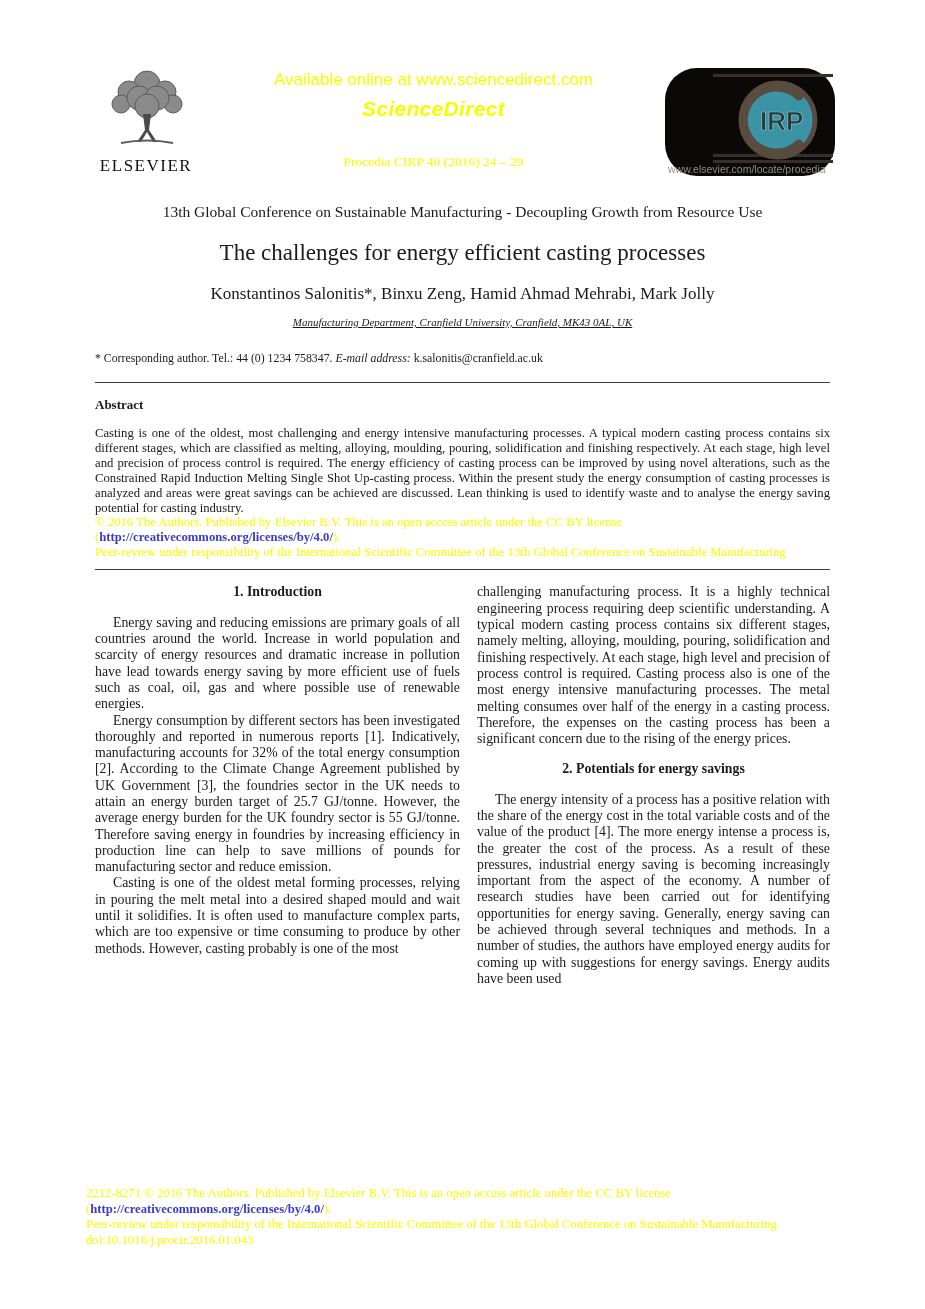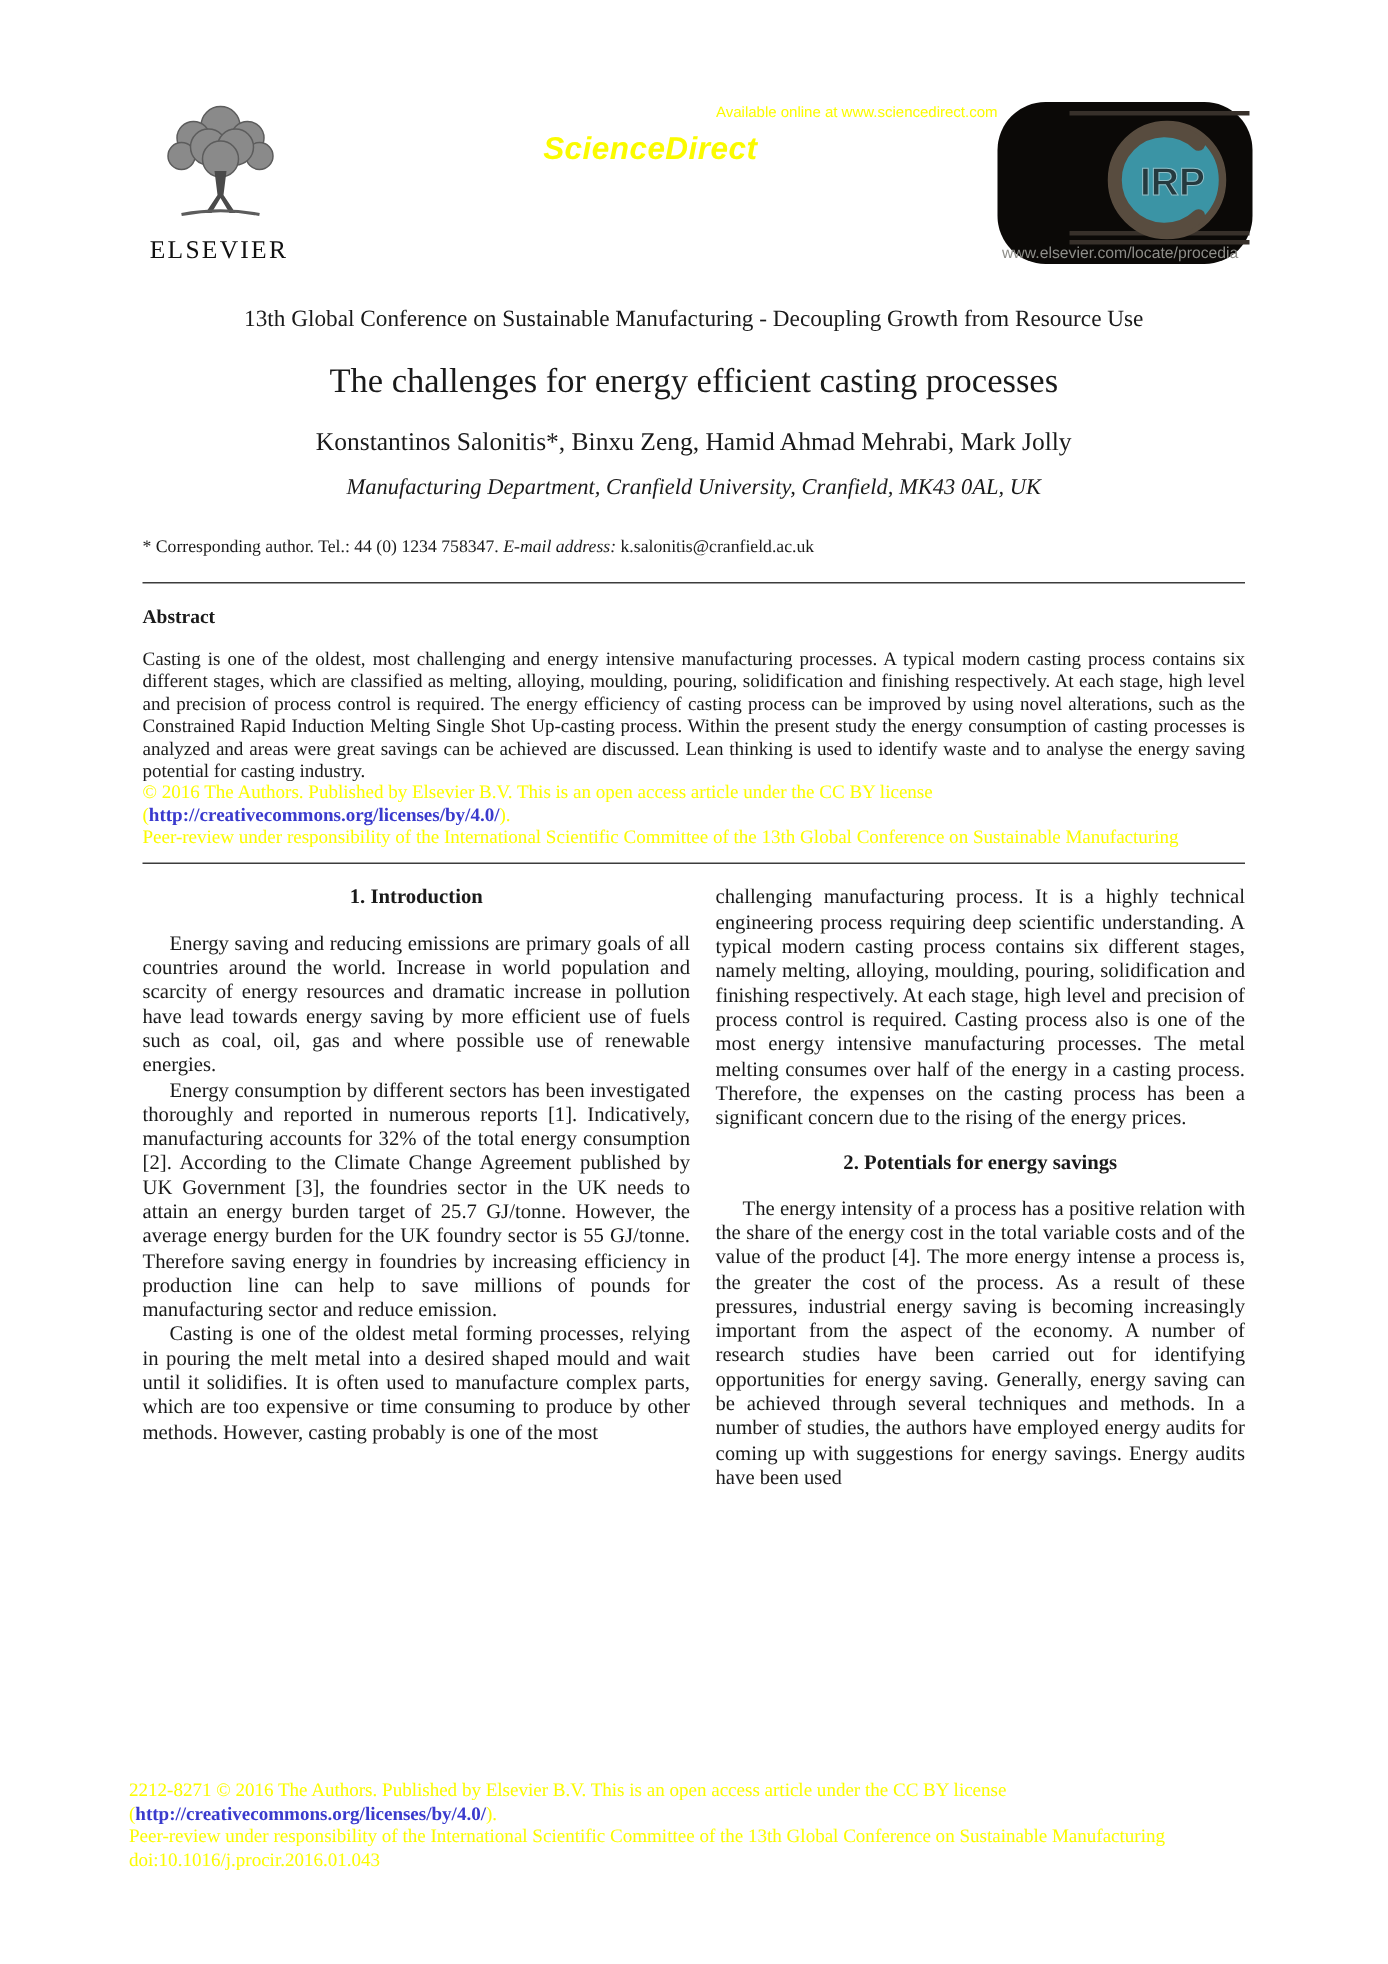--- a/index.html
+++ b/index.html
@@ -19,21 +19,21 @@
   }
   .elsevier-logo{width:112px;text-align:center;}
   .elsevier-label{
     display:block;
     font-family:"Liberation Serif",serif;
     font-size:17px;letter-spacing:1.5px;color:#111;margin-top:2px;
   }
   .header-center{flex:1;text-align:center;padding-top:2px;}
   .avail-online{
     font-family:"Liberation Sans",sans-serif;
-    font-size:10px;color:#fbfb00;display:block;text-decoration:none;text-align:right;
+    font-size:17px;color:#fbfb00;display:block;text-decoration:none;
   }
   .sciencedirect{
     font-family:"Liberation Sans",sans-serif;
     font-weight:bold;font-size:21px;color:#fbfb00;
     display:inline-block;margin-top:7px;font-style:italic;
     letter-spacing:.3px;
   }
   .journal-ref{
     display:block;margin-top:33px;
     font-size:13.5px;color:#fbfb00;
@@ -49,21 +49,21 @@
   .cirp-svg{position:absolute;left:70px;top:10px;}
   .cirp-url{
     position:absolute;left:3px;bottom:1px;
     font-family:"Liberation Sans",sans-serif;
     font-size:10.5px;color:#8d8d88;white-space:nowrap;
   }
   
   .conference-title{margin-top:27px;text-align:center;font-size:15.5px;}
   .paper-title{margin-top:19px;text-align:center;font-size:23px;font-weight:normal;}
   .authors-line{margin-top:18px;text-align:center;font-size:17px;}
-  .affiliation{margin-top:12px;text-align:center;font-size:15px;font-style:italic;}
+  .affiliation{margin-top:12px;text-align:center;font-size:11px;font-style:italic;text-decoration:underline;}
   .corresponding{margin:23px 95px 16px 95px;font-size:11.8px;}
   .corresponding .email-label{font-style:italic;}
   .divider{border:none;border-top:1px solid #3c3c3c;margin:0 95px;height:0;}
   .divider.d1{margin-top:16px;}
   .divider.d2{margin-top:9px;}
   
   .abstract-wrap{margin:0 95px;}
   .abstract-heading{font-weight:bold;font-size:13px;margin-top:14px;}
   .abstract-body{
     margin-top:13px;font-size:12.7px;line-height:14.9px;text-align:justify;
@@ -113,20 +113,21 @@
         </g>
         <path d="M44 46 L46 62 L38 74 L42 74 L48 64 L54 74 L58 74 L50 62 L52 46 Z" fill="#4a4a4a"></path>
         <path d="M22 75 Q48 70 74 75" stroke="#5c5c5c" stroke-width="2" fill="none"></path>
       </svg>
       <span class="elsevier-label">ELSEVIER</span>
     </div>
 
     <div class="header-center">
       <a class="avail-online" href="#">Available online at www.sciencedirect.com</a>
       <span class="sciencedirect">ScienceDirect</span>
+      <span class="journal-ref">Procedia CIRP 40 (2016) 24 – 29</span>
     </div>
 
     <div class="cirp-box">
       <div class="cirp-line top"></div>
       <div class="cirp-line b1"></div>
       <div class="cirp-line b2"></div>
       <svg class="cirp-svg" width="86" height="86" viewBox="0 0 86 86">
         <circle cx="43" cy="42" r="37" fill="#3b94a5" stroke="#584c3f" stroke-width="5"></circle>
         <path d="M 64 18 A 33 33 0 1 0 64 66" fill="none" stroke="#584c3f" stroke-width="9" stroke-linecap="round"></path>
         <text x="25" y="52" font-family="Liberation Sans, sans-serif" font-size="26" font-weight="bold" fill="#253a3f" stroke="#8fbec7" stroke-width="0.7">IRP</text>

